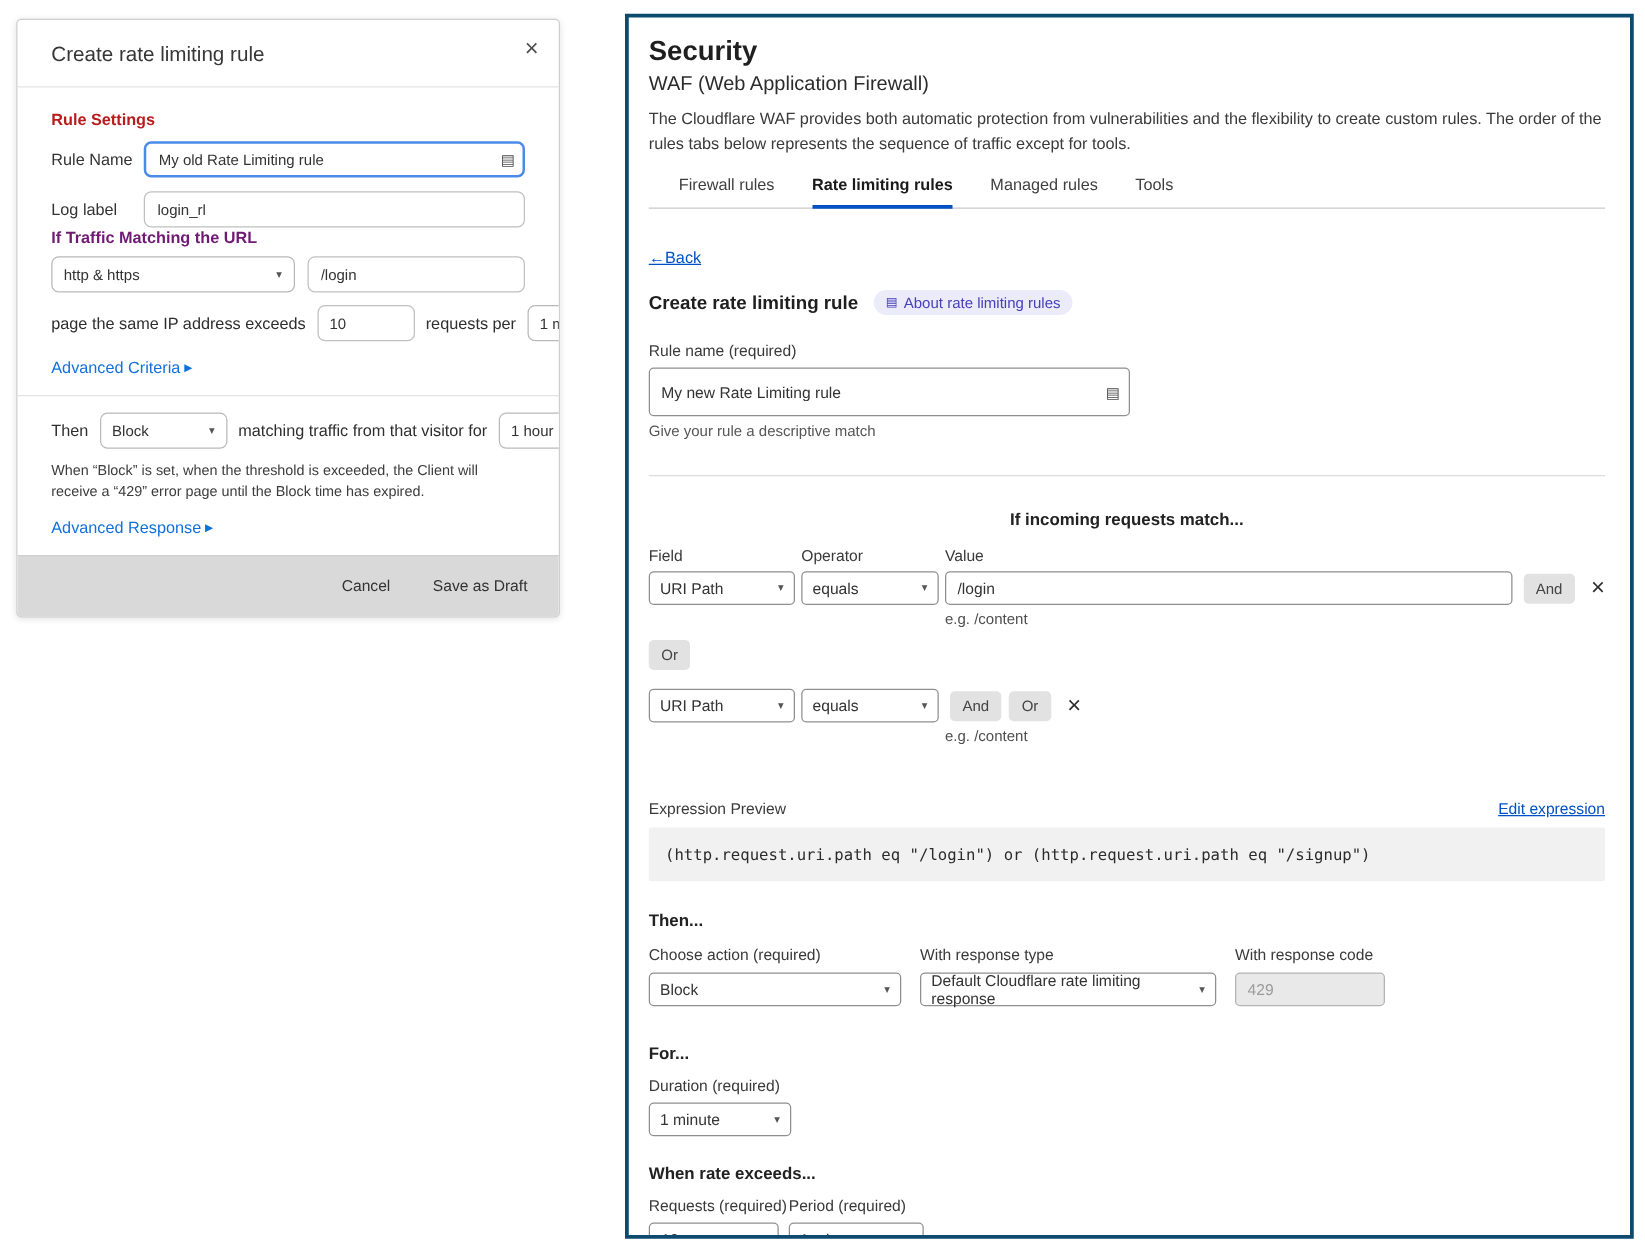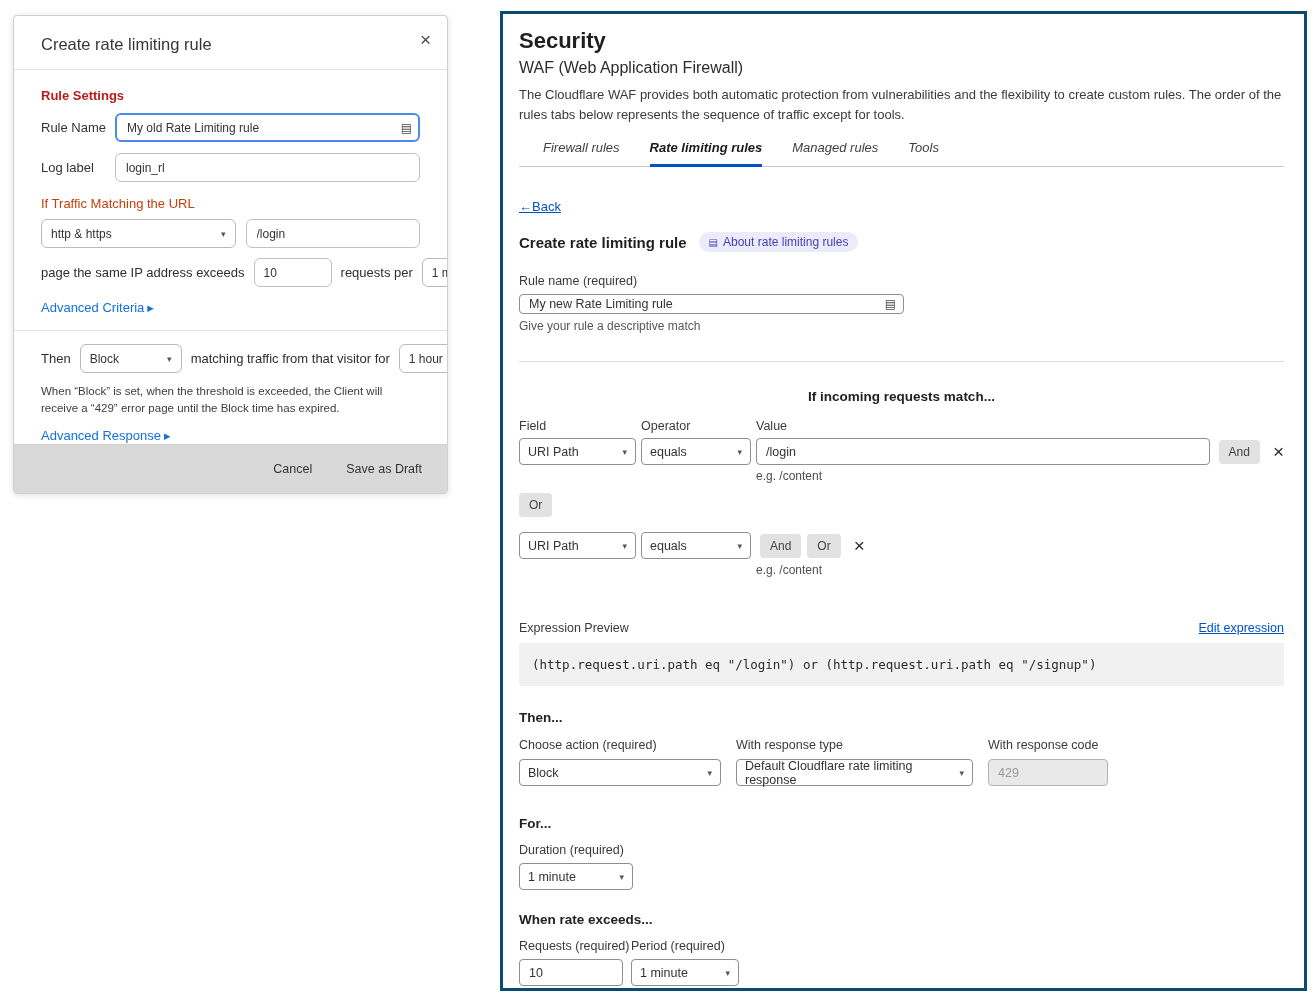--- a/index.html
+++ b/index.html
@@ -41,33 +41,33 @@
     align-items:center; justify-content:flex-end; gap:34px; padding:0 25px; }
   .txt-btn { font-size:12.5px; color:#333; cursor:pointer; }
 
   
   .pg { left:500px; top:11px; width:807px; height:980px;
     border:3px solid #0c4a6e; padding:14px 20px 0 16px; overflow:hidden; }
   .pg-title { font-size:22px; font-weight:bold; color:#1f1f1f; }
   .pg-sub { font-size:16px; color:#2c2c2c; margin-top:5px; }
   .pg-desc { font-size:13px; color:#3a3a3a; line-height:1.5; margin-top:8px; max-width:766px; }
   .tabs { display:flex; gap:30px; margin-top:16px; border-bottom:1px solid #c9c9c9; padding-left:24px; }
-  .tab { font-size:13px; color:#3f3f3f; padding-bottom:9px; cursor:pointer;font-style:italic; }
+  .tab { font-size:13px; color:#3f3f3f; padding-bottom:9px; cursor:pointer; }
   .tab.active { font-weight:bold; color:#1a1a1a; border-bottom:3px solid #0051c3; margin-bottom:-1px; }
   .back { margin-top:30px; }
   .back a { color:#0051c3; font-size:13px; text-decoration:underline; cursor:pointer; }
   .hrow { display:flex; align-items:center; gap:12px; margin-top:17px; }
   .h3 { font-size:15px; font-weight:bold; color:#1f1f1f; }
   .badge { display:inline-flex; align-items:center; gap:5px; background:#ecebfa;
     color:#4640b9; font-size:12px; padding:3px 10px; border-radius:10px; cursor:pointer; }
   .badge .bicon { font-size:10px; }
   .lbl { font-size:12.5px; color:#3a3a3a; }
   .helper { font-size:12px; color:#565656; }
   .rinp-wrap { position:relative; width:385px; margin-top:6px; }
-  .rinp { width:100%; height:20px; border:1px solid #8f8f8f; border-radius:4px;
+  .rinp { width:100%; height:39px; border:1px solid #8f8f8f; border-radius:4px;
     padding:0 24px 0 9px; font-size:12.5px; color:#333; background:#fff; outline:none;
     font-family:"Liberation Sans","DejaVu Sans",sans-serif; }
   .divider { border-top:1px solid #dcdcdc; margin-top:28px; }
   .bold-h { font-size:13.5px; font-weight:bold; color:#222; }
   .cond-labels { display:flex; margin-top:15px; }
   .cond-labels .l1 { width:122px; } .cond-labels .l2 { width:115px; }
   .cond-row { display:flex; align-items:center; margin-top:5px; }
   .sel { display:flex; align-items:center; justify-content:space-between; height:27px;
     border:1px solid #8f8f8f; border-radius:4px; padding:0 8px; font-size:12.5px;
     color:#333; background:#fff; cursor:pointer; }
@@ -123,21 +123,21 @@
       </div>
     </div>
 
     <div class="frow" style="margin-top:11px;justify-content:flex-end;">
       <div class="lblw">Log label</div>
       <div class="inp-wrap">
         <input class="inp" readonly="" value="login_rl" style="">
       </div>
     </div>
 
-    <div style="margin-top:14px; font-size:13px; color:#c2410c;">If Traffic Matching the URL</div>
+    <div style="font-size:13px; color:#701a75;font-weight:bold;">If Traffic Matching the URL</div>
 
     <div class="frow" style="margin-top:8px; gap:10px;">
       <div class="fld" style="flex:1;">
         <span>http &amp; https</span>
         <span class="caret">▾</span>
       </div>
       <div class="inp-wrap" style="flex:1;">
         <input class="inp" style="padding-right: 10px;" readonly="" value="/login">
       </div>
     </div>

